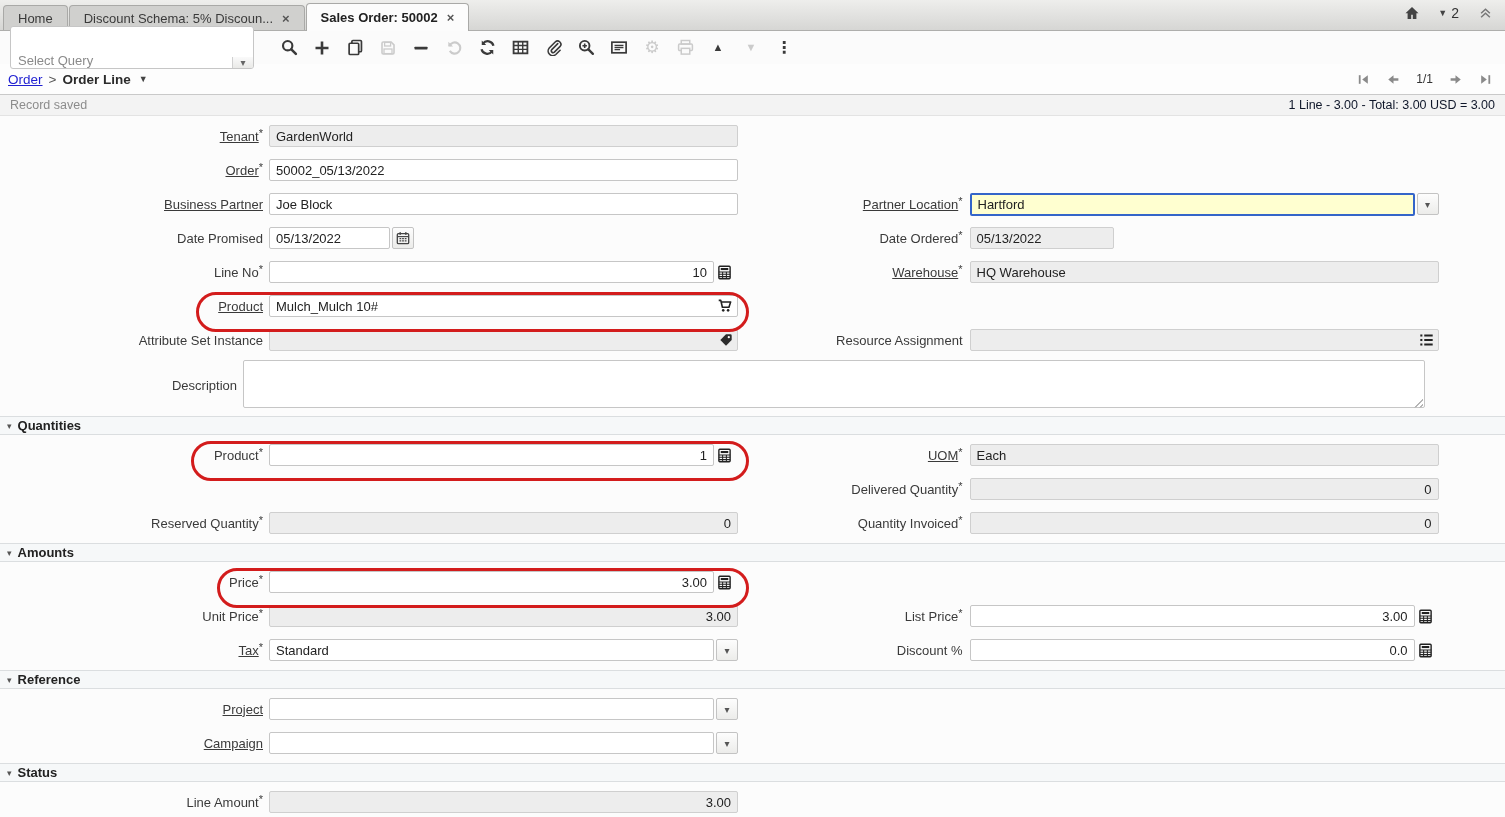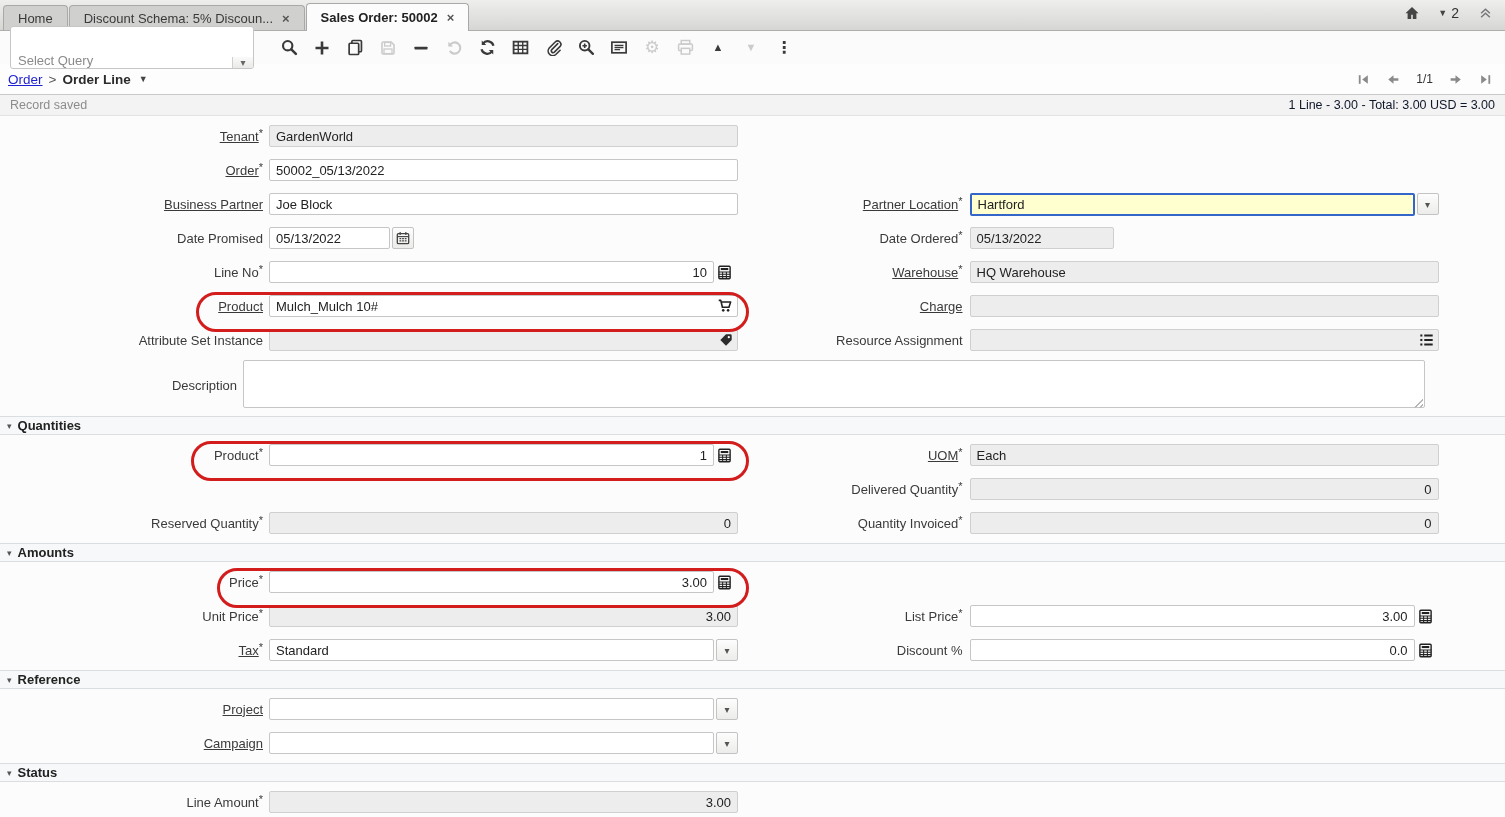--- a/index.html
+++ b/index.html
@@ -331,26 +331,20 @@
           <input class="inp w-full" style="padding-right: 28px;" value="Mulch_Mulch 10#">
           <span class="inner-icon">
             <svg width="16" height="15" viewBox="0 0 16 16">
               <path d="M1.3 2h2.2l1.7 7.3h7l1.8-5.6H4.2" fill="none" stroke="#222" stroke-width="1.7" stroke-linejoin="round"></path>
               <circle cx="6.1" cy="12.6" r="1.4" fill="#222"></circle>
               <circle cx="11.3" cy="12.6" r="1.4" fill="#222"></circle>
             </svg>
           </span>
         </div>
     </div>
-    <div class="cr">
-        <div class="lbl"><span class="u">Charge</span><span class="req"></span></div>
-      <div class="ctrl">
-          <input class="inp ro w-full" readonly="" value="" style="">
-        </div>
-      </div>
   </div>
 
   <div class="frow">
     <div class="cl">
         <div class="lbl"><span>Attribute Set Instance</span><span class="req"></span></div>
       <div class="ctrl">
           <input class="inp ro w-full" readonly="" value="" style="">
           <span class="inner-icon">
             <svg width="14" height="14" viewBox="0 0 16 16">
               <path d="M1.5 8 8 1.5h5A1.5 1.5 0 0 1 14.5 3v5L8 14.5 1.5 8z" fill="#2b2b2b"></path>

